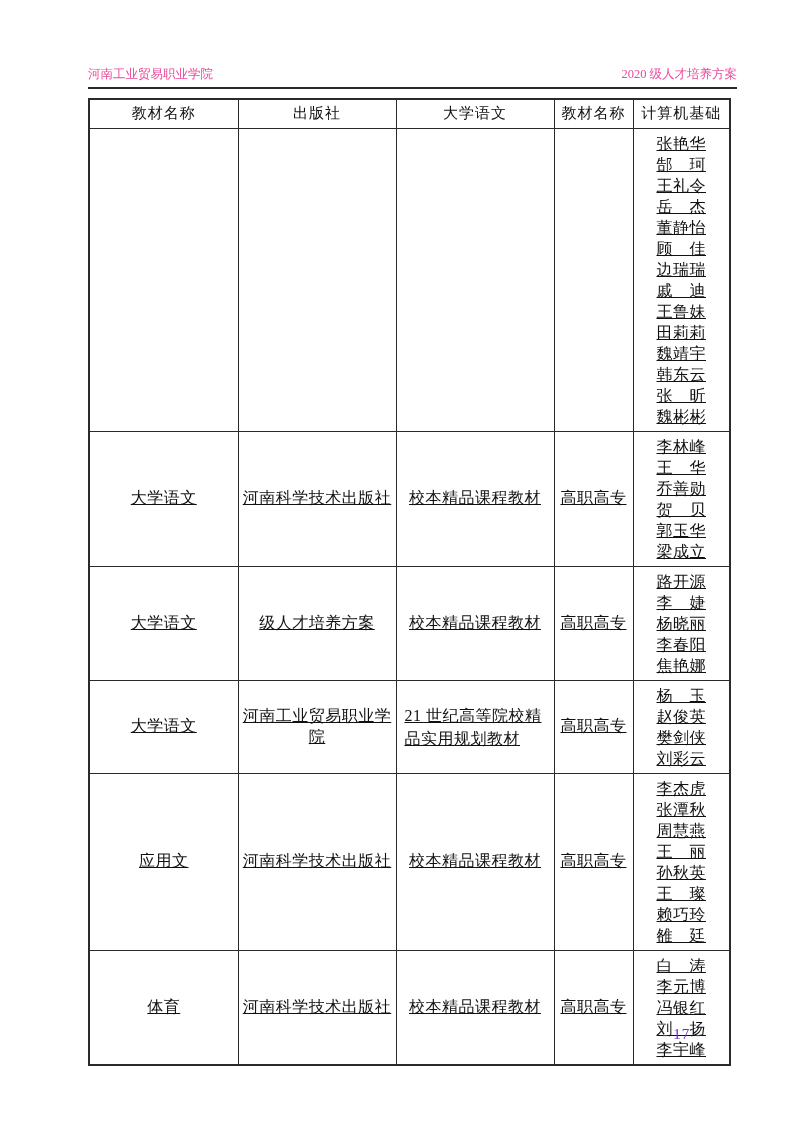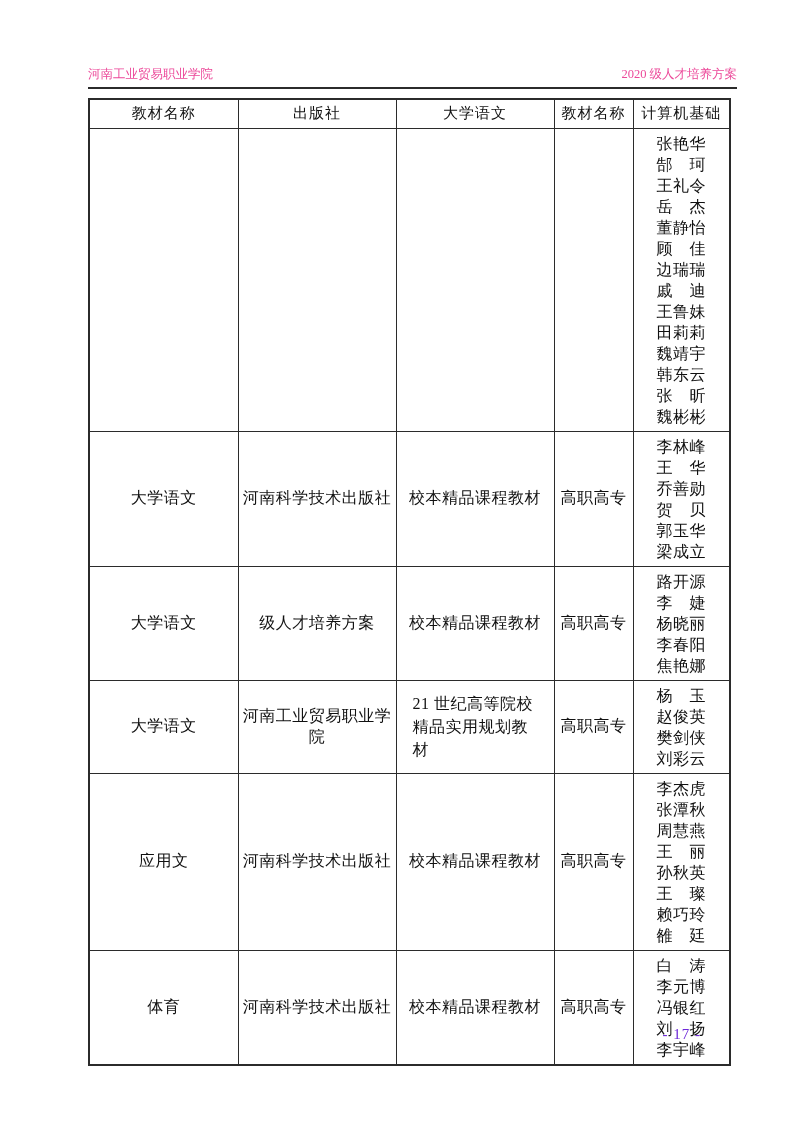--- a/index.html
+++ b/index.html
@@ -40,24 +40,24 @@
     color:#111;
     overflow:hidden;
     box-sizing:border-box;
   }
   .doc-table thead tr{height:29px;}
   .doc-table th{
     font-weight:normal;
     font-size:15px;
     letter-spacing:1px;
   }
-  .doc-table td{letter-spacing:0.5px;}
+  .doc-table td{letter-spacing:0.5px;text-decoration:underline;}
   .doc-table td.left{
     text-align:left;
-    padding:2px 16px;
+    padding:2px 8px;
     line-height:23px;
     margin-left:11px;
   }
   .doc-table td.teachers{
     line-height:21px;
     padding:4px 0;
   }
   .page-number{
     position:absolute;
     top:1026px;right:92px;

